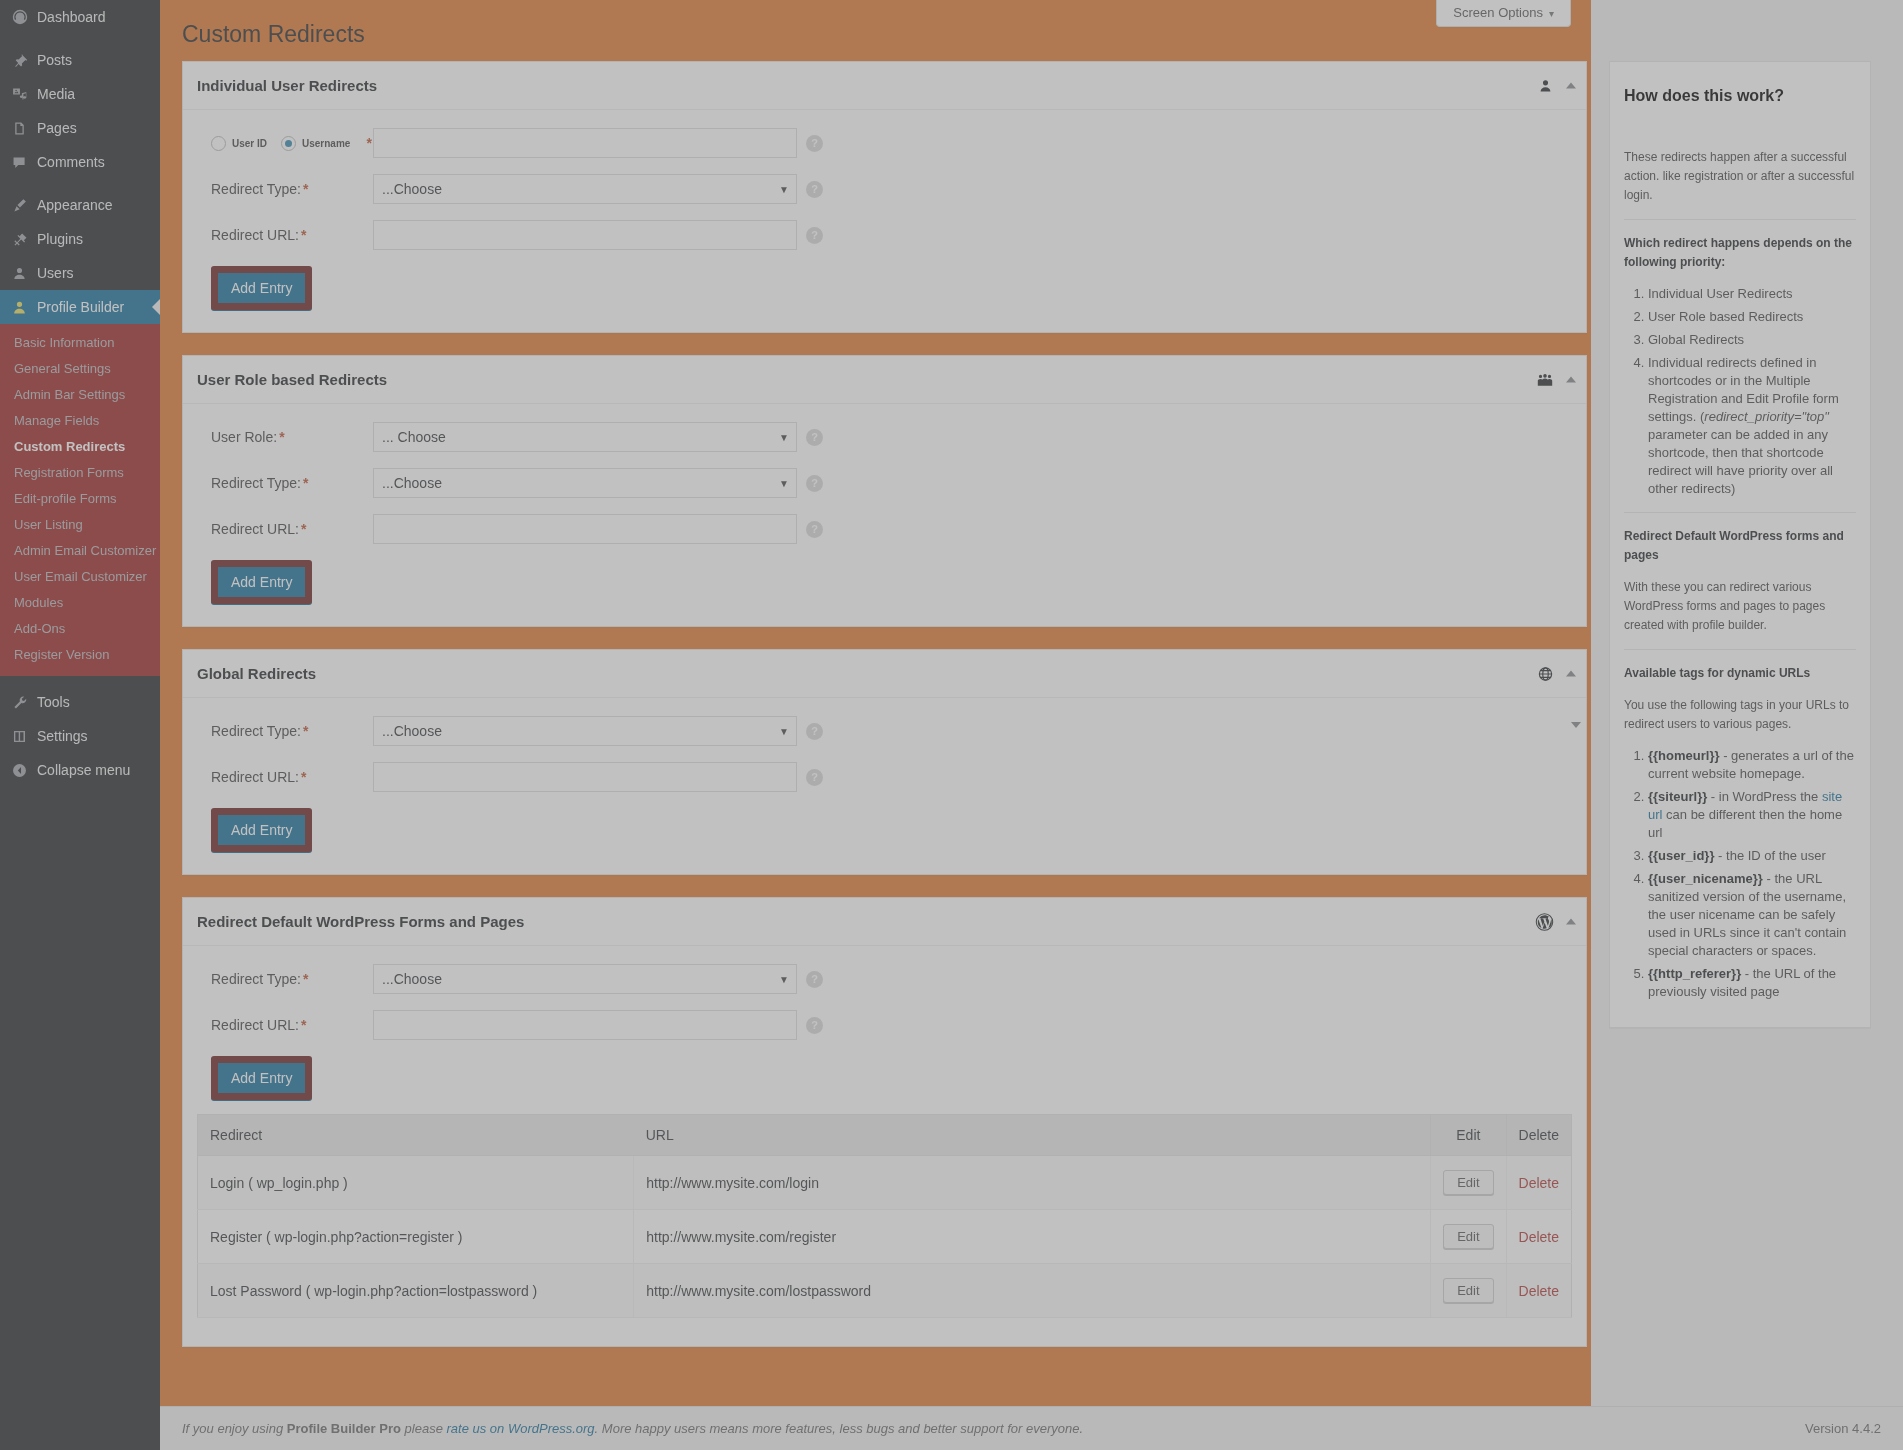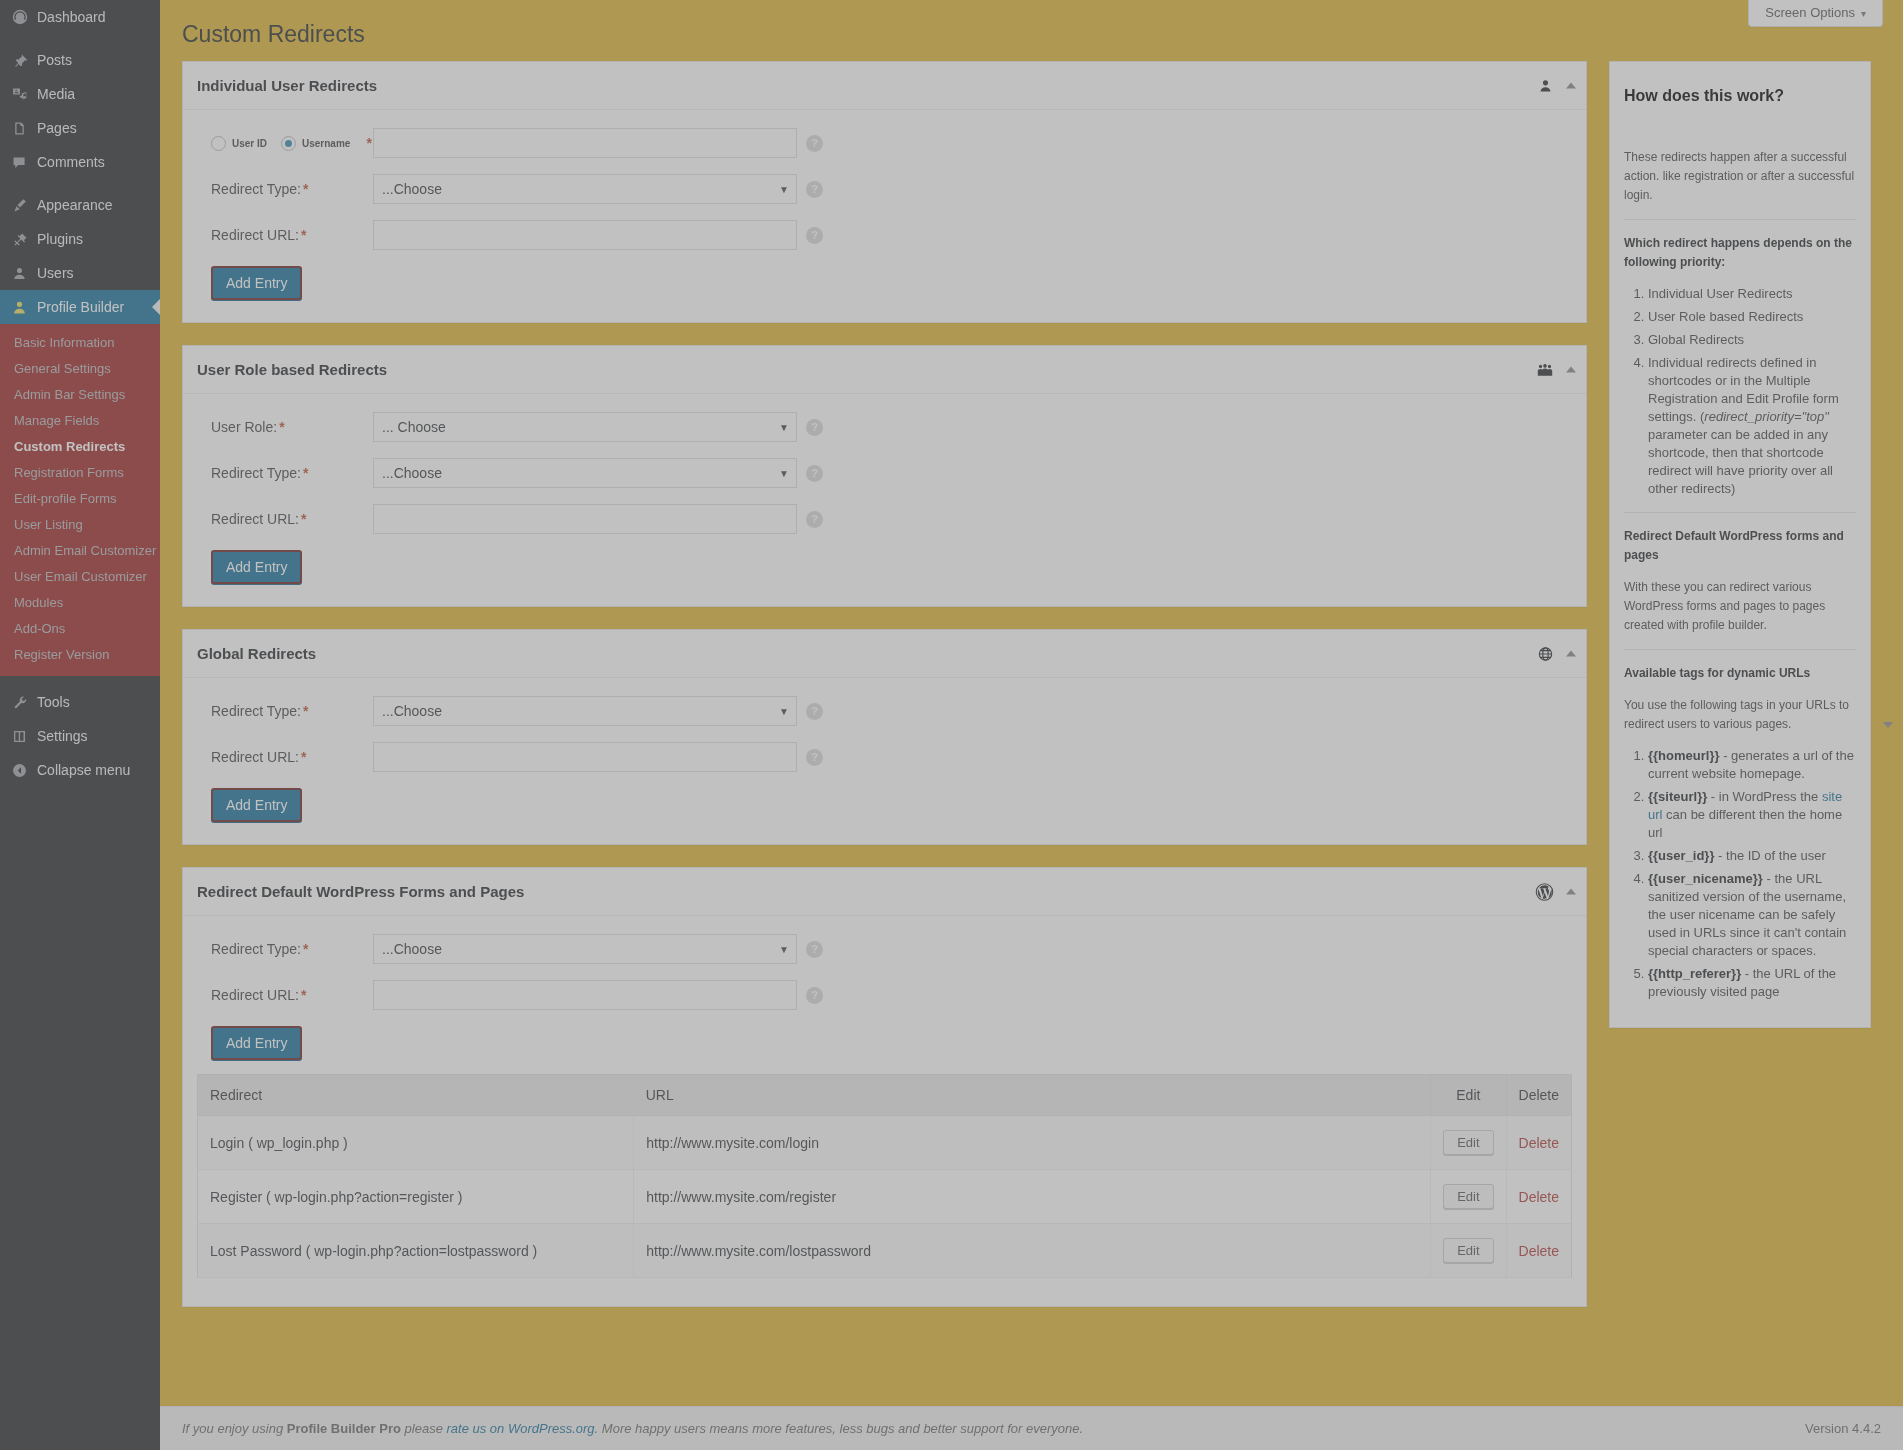--- a/index.html
+++ b/index.html
@@ -65,22 +65,22 @@
     padding: 4px 0 4px 14px;
     font-size: 13px;
     color: #b4b9be;
     line-height: 18px;
   }
   .sub-item.current { color: #fff; font-weight: bold; }
 
   
   #wpcontent {
     position: absolute; left: 160px; top: 0;
-    width: 1743px; height: 1450px;
-    background: #eab308;
+    width: 1431px; height: 1450px;
+    background: #f97316;
   }
   #screen-meta-links {
     position: absolute; right: 20px; top: 0;
     z-index: 20;
   }
   #screen-options-btn {
     background: #fff;
     border: 1px solid #ddd;
     border-top: none;
     border-radius: 0 0 4px 4px;
@@ -193,21 +193,21 @@
     flex: 0 0 15px;
   }
   .radio.on::after {
     content: ""; position: absolute;
     left: 3px; top: 3px; width: 7px; height: 7px;
     border-radius: 50%; background: #1e8cbe;
   }
   .rlabel { font-size: 10px; color: #444; font-weight: 700; margin-right: 8px; }
   .btn-primary {
     background: #0073aa;
-    border: 2px solid #7f1d1d;
+    border: 7px solid #7f1d1d;
     color: #fff;
     font-size: 14px;
     padding: 6px 13px;
     border-radius: 3px;
     margin-left: 14px;
     box-shadow: 0 1px 0 #006799;
     line-height: 18px;
     cursor: pointer;
   }
 

